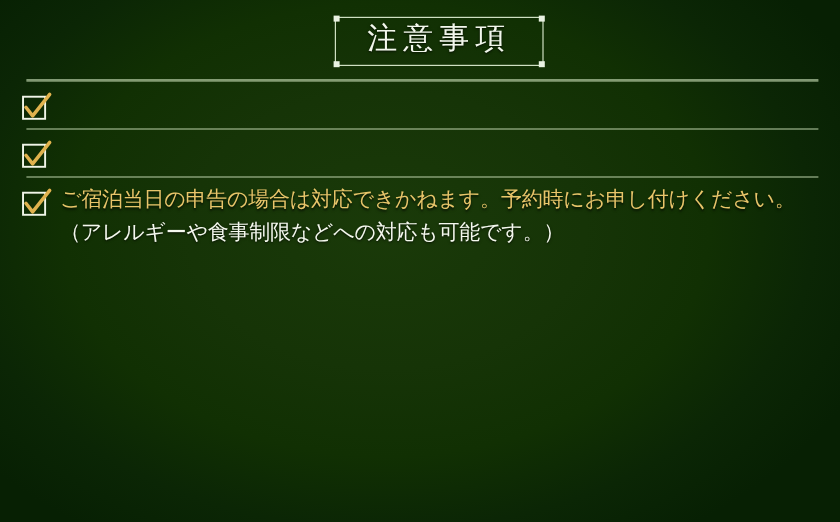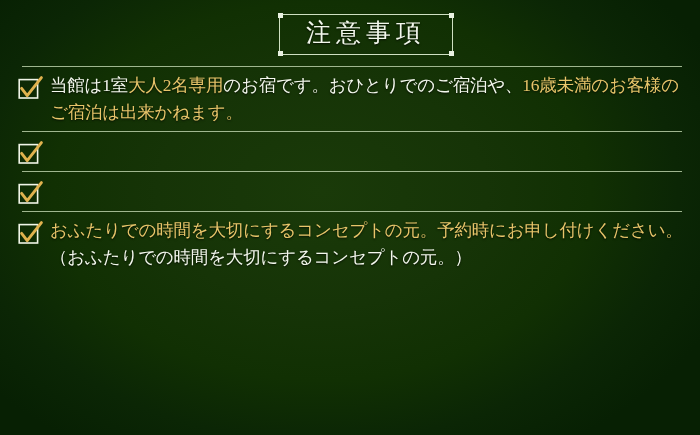--- a/index.html
+++ b/index.html
@@ -110,29 +110,20 @@
       <span class="corner tl"></span>
       <span class="corner tr"></span>
       <span class="corner bl"></span>
       <span class="corner br"></span>
       <div class="title-text">注意事項</div>
     </div>
   </div>
 
   <div class="notice-list" id="notice-list">
       <div class="divider"></div>
-      <div class="notice-item">
-        <span class="check-icon">
-          <svg width="24" height="24" viewBox="0 0 24 24" aria-hidden="true">
-            <rect x="1.2" y="3.6" width="18.4" height="18.4" fill="none" stroke="#f0f5e8" stroke-width="1.6"></rect>
-            <path d="M3.6 12.4 L9.2 19.6 L23.4 1.6" fill="none" stroke="#e0b24e" stroke-width="2.9" stroke-linecap="round" stroke-linejoin="round"></path>
-          </svg>
-        </span>
-        <div class="notice-text"><span class="seg-white">当館は1室</span><span class="seg-gold">大人2名専用</span><span class="seg-white">のお宿です。おひとりでのご宿泊や、</span><span class="seg-gold">16歳未満のお客様のご宿泊は出来かねます。</span></div>
-      </div>
       <div class="divider"></div>
       <div class="notice-item">
         <span class="check-icon">
           <svg width="24" height="24" viewBox="0 0 24 24" aria-hidden="true">
             <rect x="1.2" y="3.6" width="18.4" height="18.4" fill="none" stroke="#f0f5e8" stroke-width="1.6"></rect>
             <path d="M3.6 12.4 L9.2 19.6 L23.4 1.6" fill="none" stroke="#e0b24e" stroke-width="2.9" stroke-linecap="round" stroke-linejoin="round"></path>
           </svg>
         </span>
       </div>
       <div class="divider"></div>
@@ -145,17 +136,17 @@
         </span>
       </div>
       <div class="divider"></div>
       <div class="notice-item">
         <span class="check-icon">
           <svg width="24" height="24" viewBox="0 0 24 24" aria-hidden="true">
             <rect x="1.2" y="3.6" width="18.4" height="18.4" fill="none" stroke="#f0f5e8" stroke-width="1.6"></rect>
             <path d="M3.6 12.4 L9.2 19.6 L23.4 1.6" fill="none" stroke="#e0b24e" stroke-width="2.9" stroke-linecap="round" stroke-linejoin="round"></path>
           </svg>
         </span>
-        <div class="notice-text"><span class="seg-gold">おふたりでの時間を大切にするコンセプトの元。予約時にお申し付けください。</span><span class="seg-white">（おふたりでの時間を大切にするコンセプトの元。）</span></div>
+        <div class="notice-text"><span class="seg-gold">ご宿泊当日の申告の場合は対応できかねます。予約時にお申し付けください。</span><span class="seg-white">（アレルギーや食事制限などへの対応も可能です。）</span></div>
       </div>
     </div>
 
 </div>
 
 </body></html>

